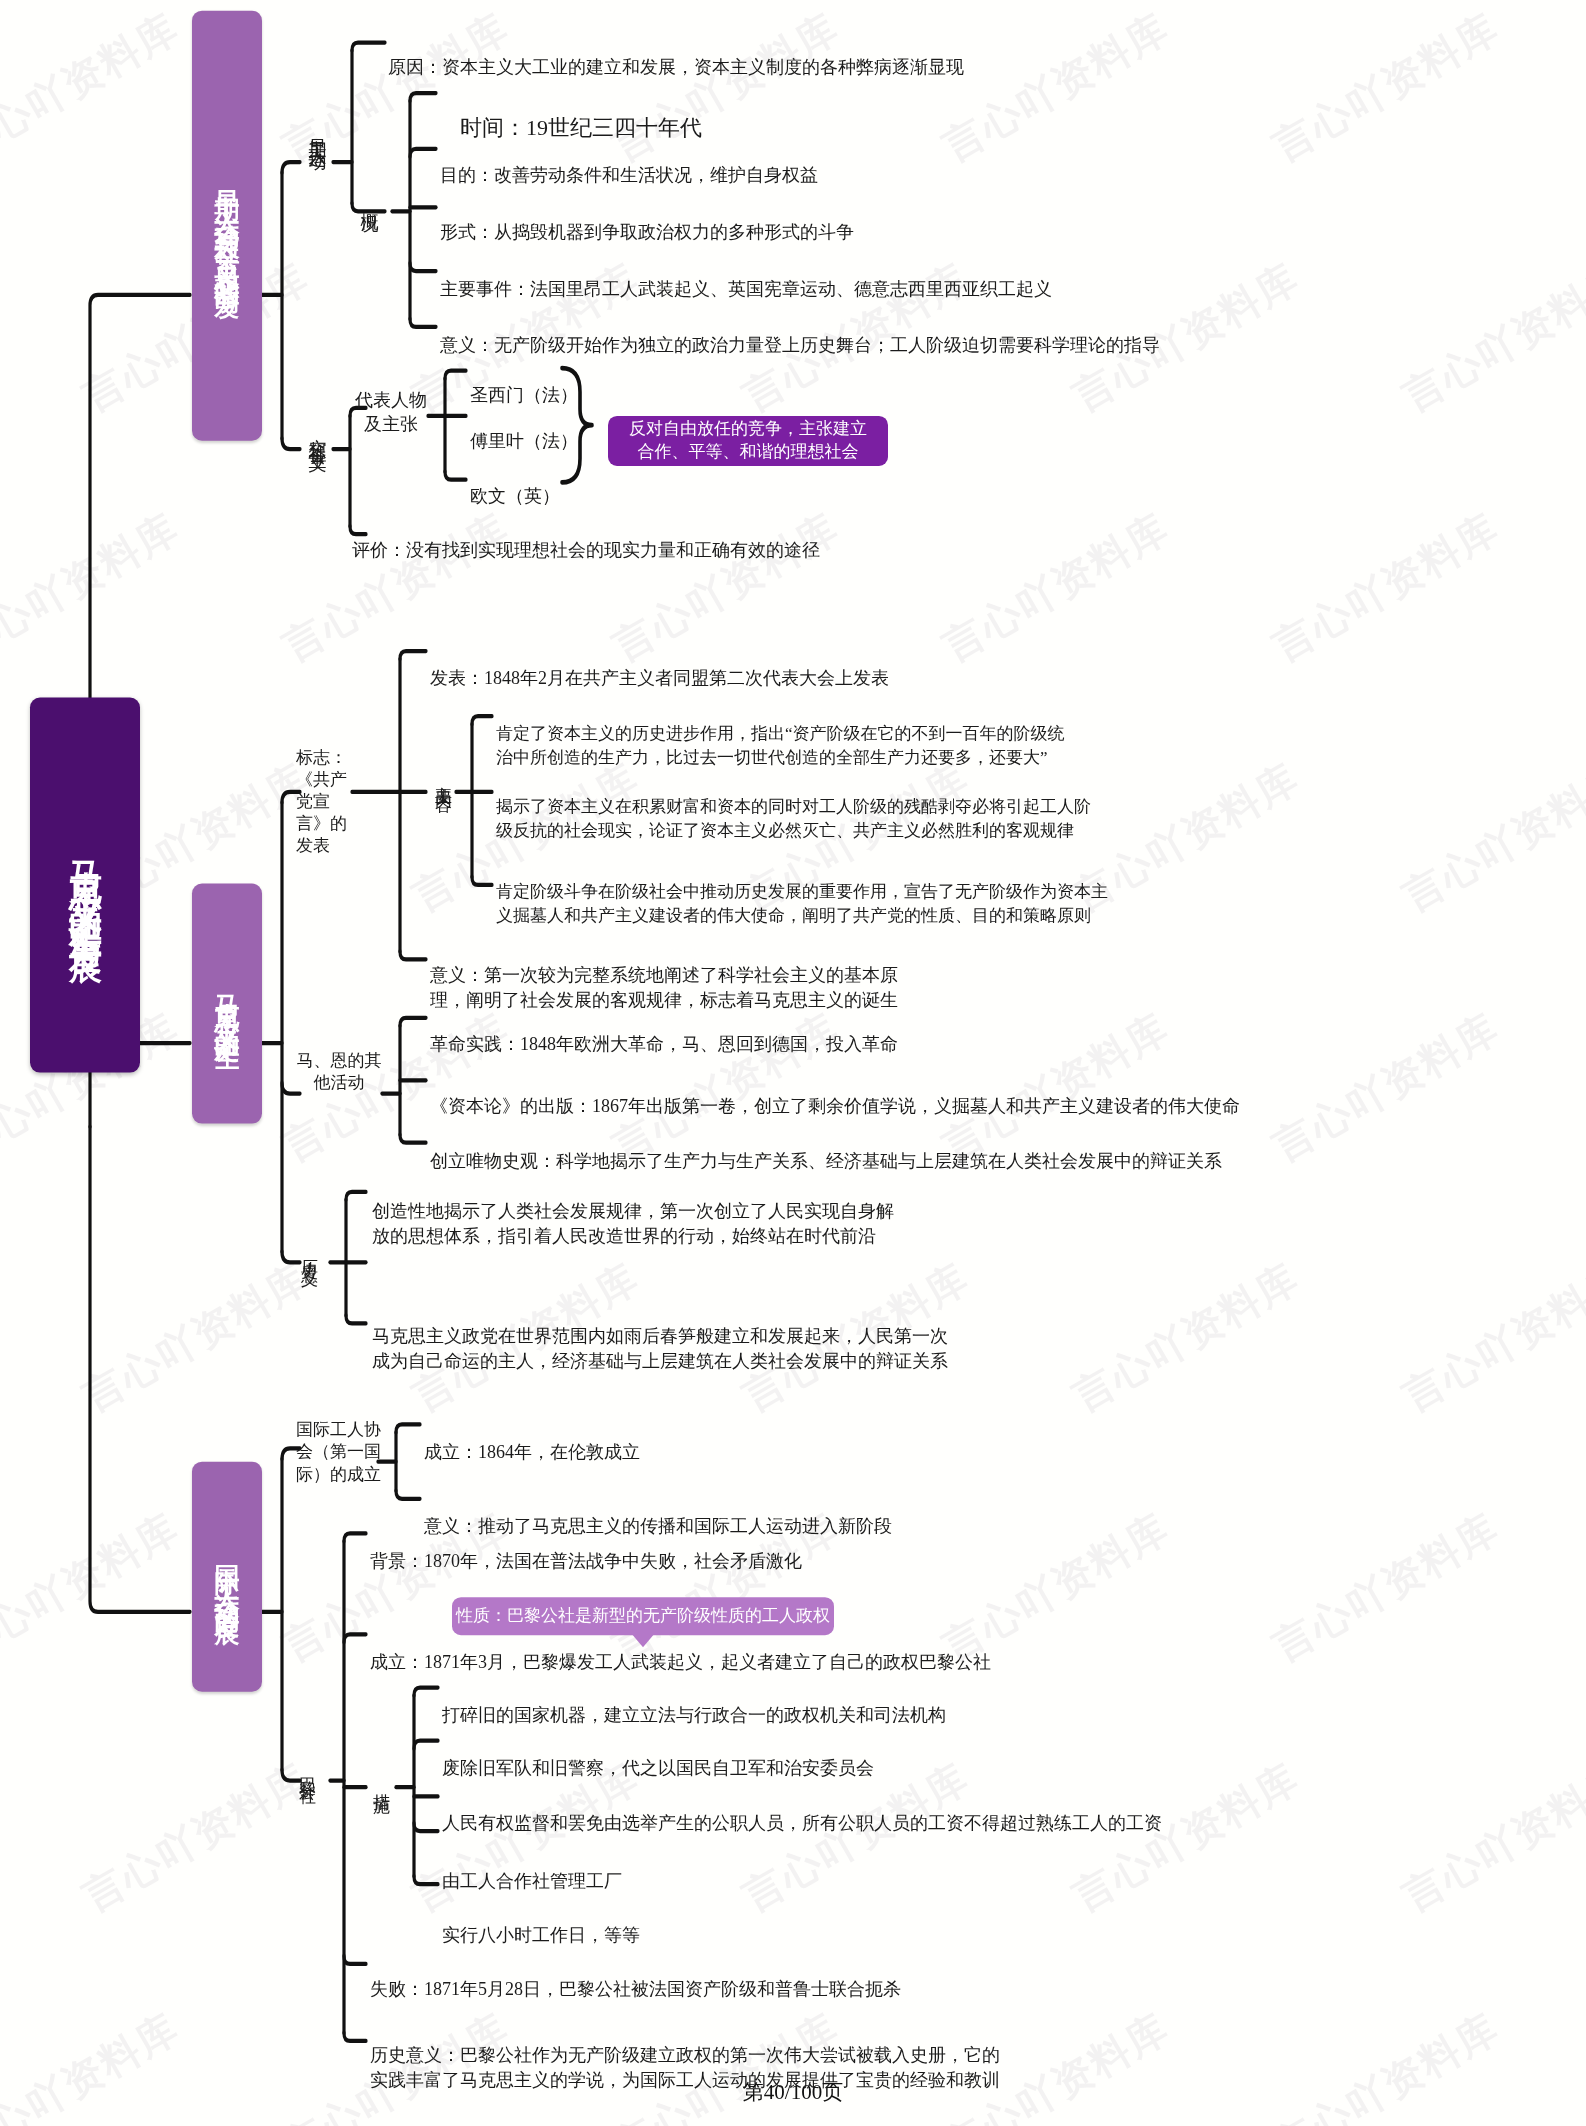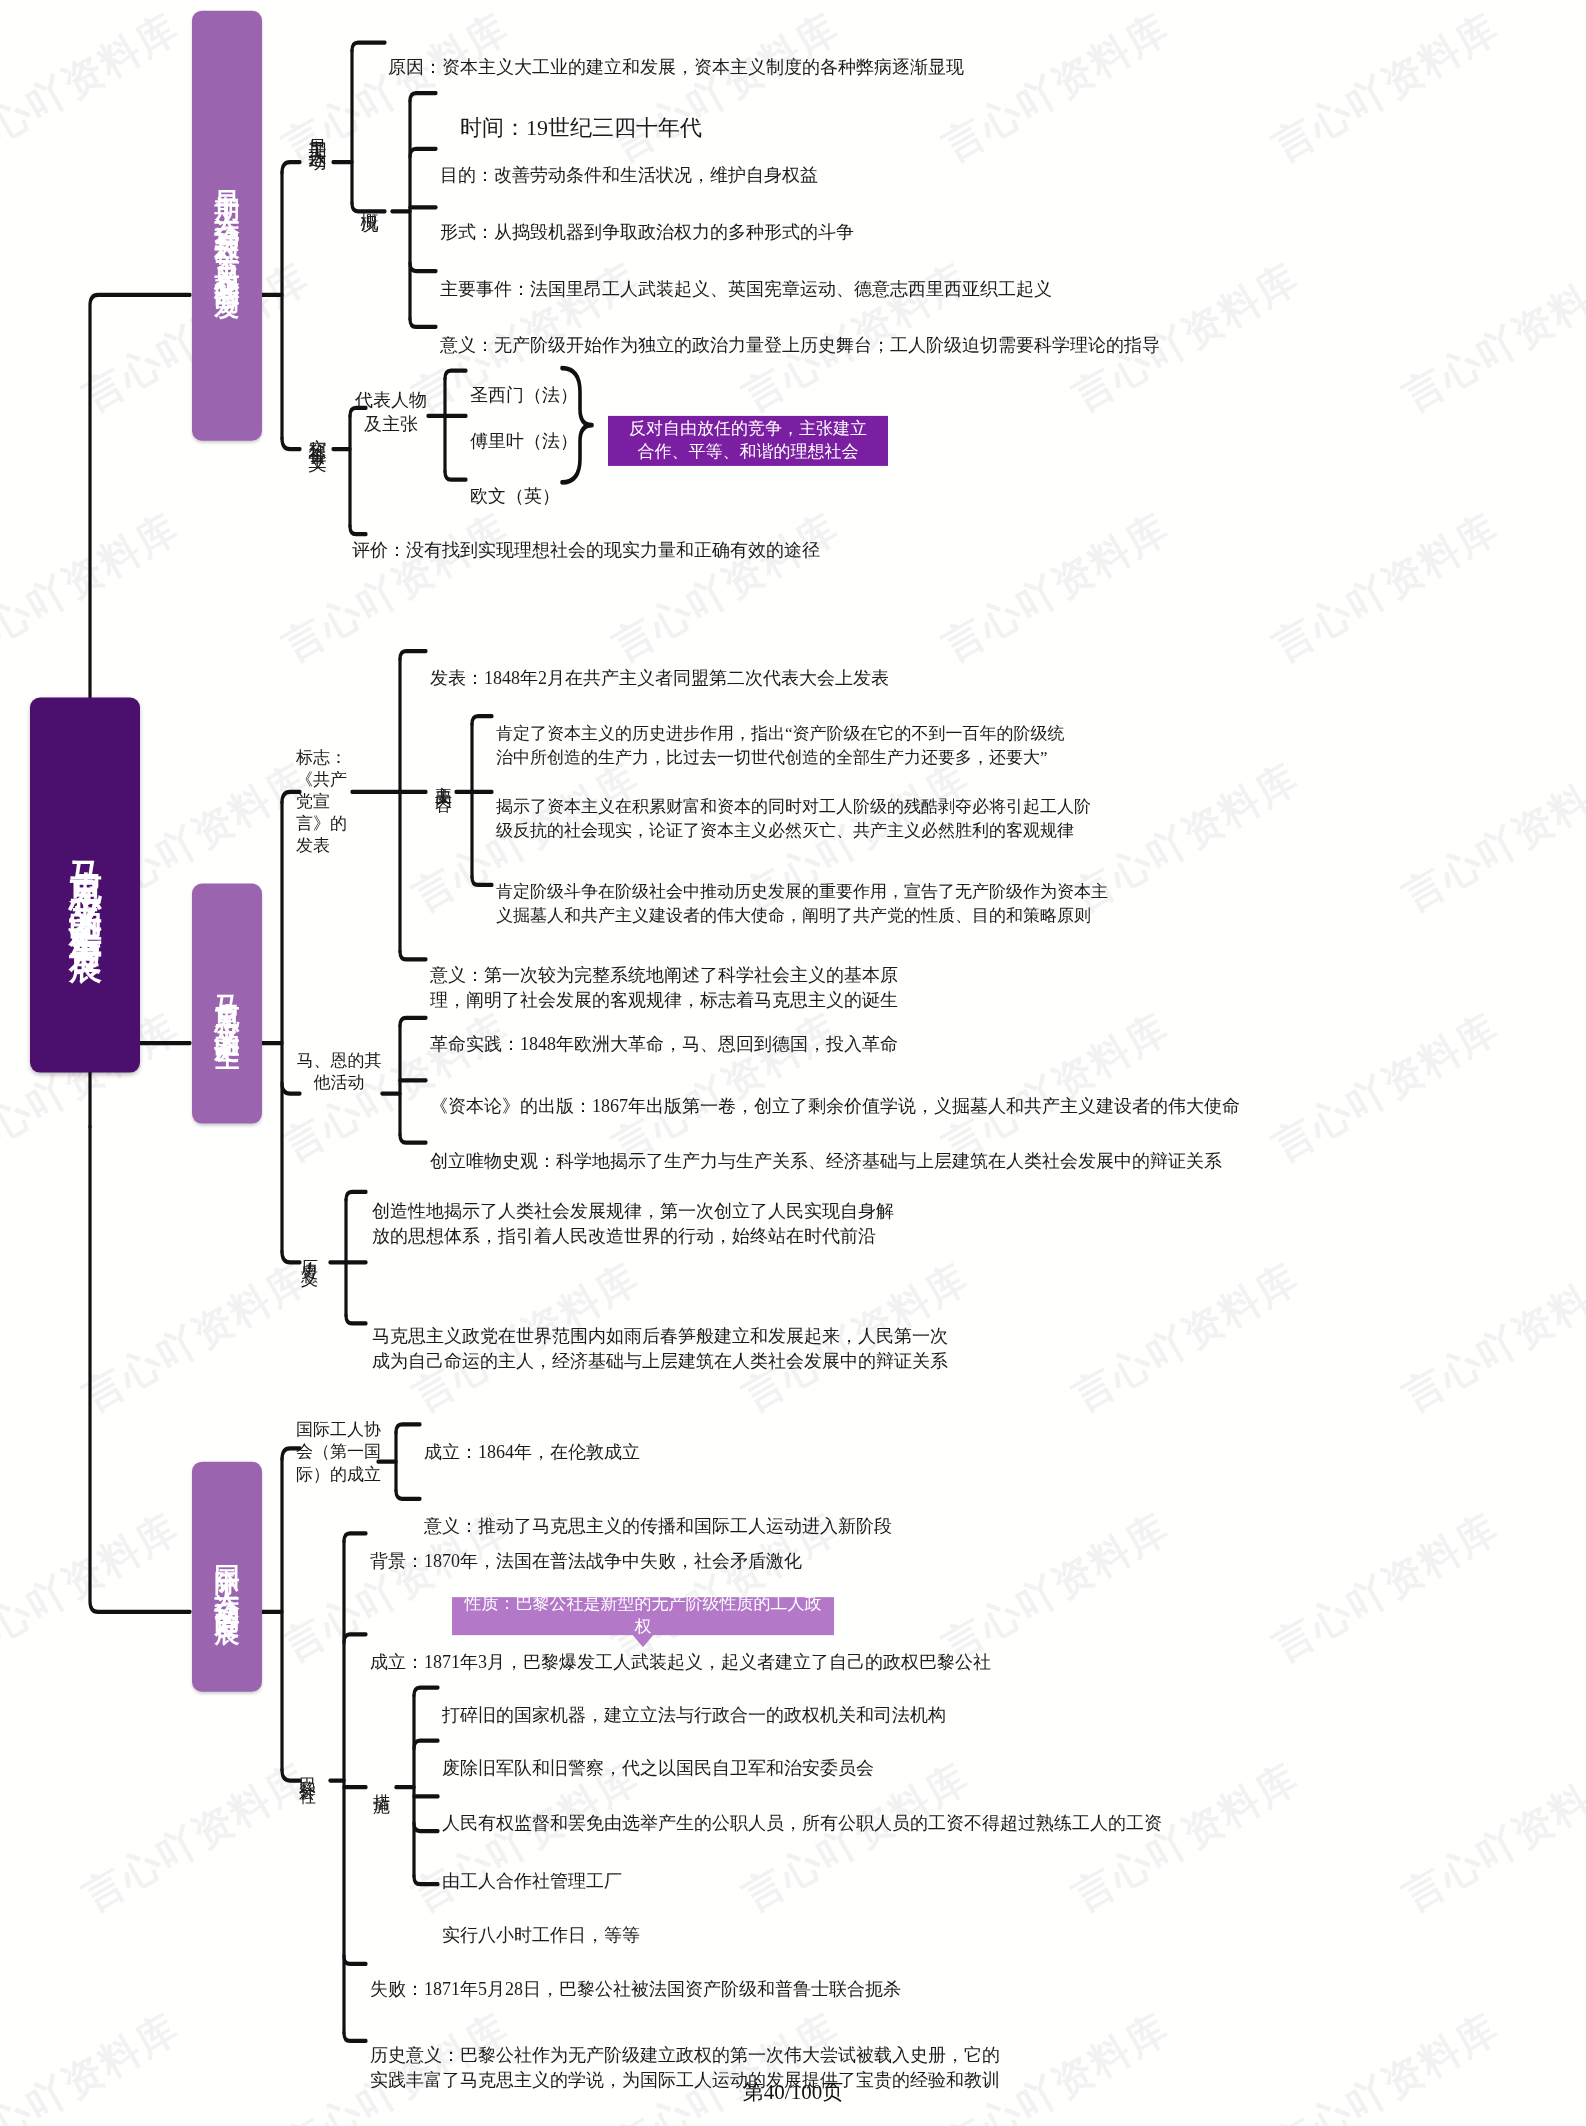--- a/index.html
+++ b/index.html
@@ -72,25 +72,25 @@
     position:absolute;
     color:#1b1b1b;
     line-height:1.42;
     text-align:left;
     white-space:pre-line;
   }
   .callout{
     position:absolute;
     background:#7B1FA2;
     color:#fff;
-    border-radius:0;
+    border-radius:9px;
     text-align:center;
     line-height:1.35;
     display:flex;align-items:center;justify-content:center;
-    padding:6px 11px;
+    padding:6px 3px;
     box-sizing:border-box;
     margin-top:24px;
   }
   .callout.light{background:#B478C8;}
   .callout .tail{
     position:absolute;bottom:-12px;left:50%;margin-left:-11px;
     width:0;height:0;border-left:11px solid transparent;
     border-right:11px solid transparent;border-top:13px solid #B478C8;
   }
   .pagenum{

